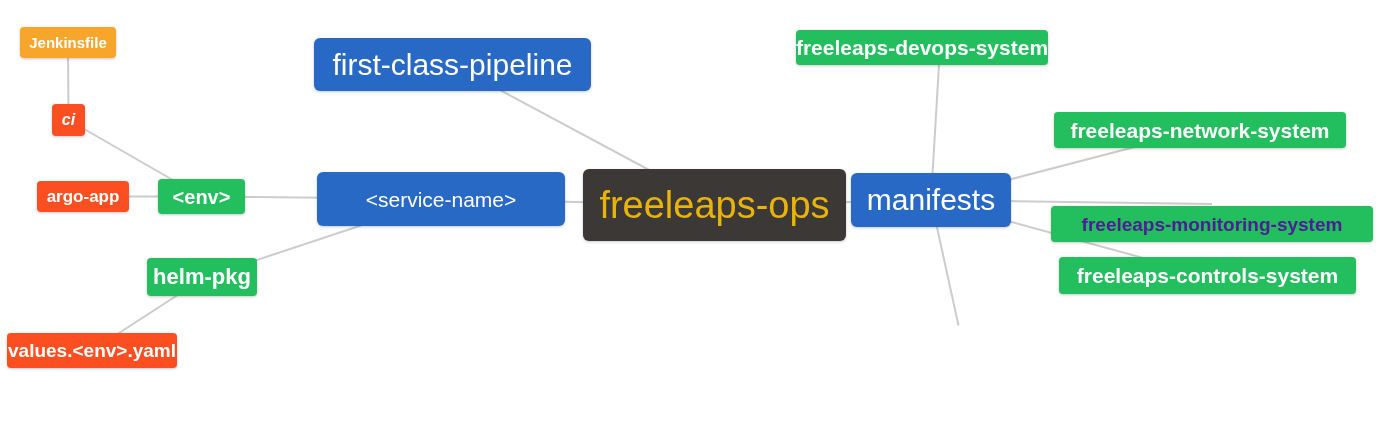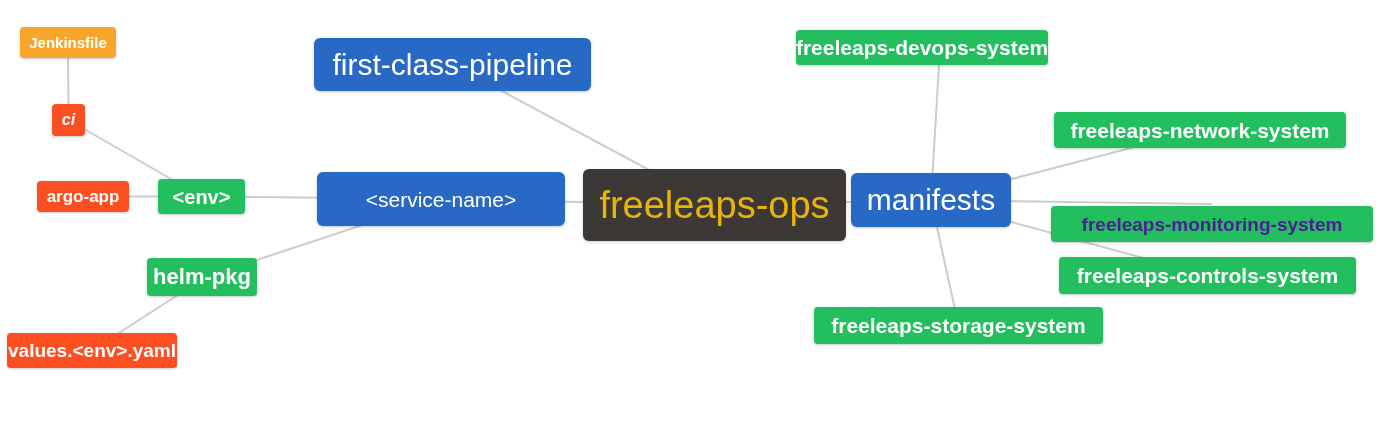--- a/index.html
+++ b/index.html
@@ -70,14 +70,13 @@
     <div class="node small" style="left: 147px; top: 258px; width: 110px; height: 38px; font-size: 22px; background: rgb(35, 190, 93); color: rgb(255, 255, 255);">helm-pkg</div>
     <div class="node small" style="left: 7px; top: 333px; width: 170px; height: 35px; font-size: 19px; background: rgb(251, 79, 33); color: rgb(255, 255, 255);">values.&lt;env&gt;.yaml</div>
     <div class="node" style="left: 314px; top: 38px; width: 277px; height: 53px; font-size: 30px; background: rgb(41, 105, 198); color: rgb(255, 255, 255);">first-class-pipeline</div>
     <div class="node" style="left: 317px; top: 172px; width: 248px; height: 54px; font-size: 21px; background: rgb(41, 105, 198); color: rgb(255, 255, 255);">&lt;service-name&gt;</div>
     <div class="node" style="left: 583px; top: 169px; width: 263px; height: 72px; font-size: 38px; background: rgb(59, 56, 54); color: #eab308;">freeleaps-ops</div>
     <div class="node" style="left: 851px; top: 173px; width: 160px; height: 54px; font-size: 30px; background: rgb(41, 105, 198); color: rgb(255, 255, 255);">manifests</div>
     <div class="node small" style="left: 796px; top: 30px; width: 252px; height: 35px; font-size: 21px; background: rgb(35, 190, 93); color: rgb(255, 255, 255);">freeleaps-devops-system</div>
     <div class="node small" style="left: 1054px; top: 112px; width: 292px; height: 36px; font-size: 21px; background: rgb(35, 190, 93); color: rgb(255, 255, 255);">freeleaps-network-system</div>
     <div class="node small" style="left: 1051px; top: 186px; width: 322px; height: 36px; font-size: 19px; background: rgb(35, 190, 93); color: #4c1d95; margin-top: 20px;">freeleaps-monitoring-system</div>
     <div class="node small" style="left: 1059px; top: 257px; width: 297px; height: 37px; font-size: 21px; background: rgb(35, 190, 93); color: rgb(255, 255, 255);">freeleaps-controls-system</div>
-    <div class="node small" style="left: 814px; top: 307px; width: 289px; height: 37px; font-size: 21px; background: rgb(35, 190, 93); color: rgb(255, 255, 255);">freeleaps-storage-system</div>
   </div>
 
 </body></html>

